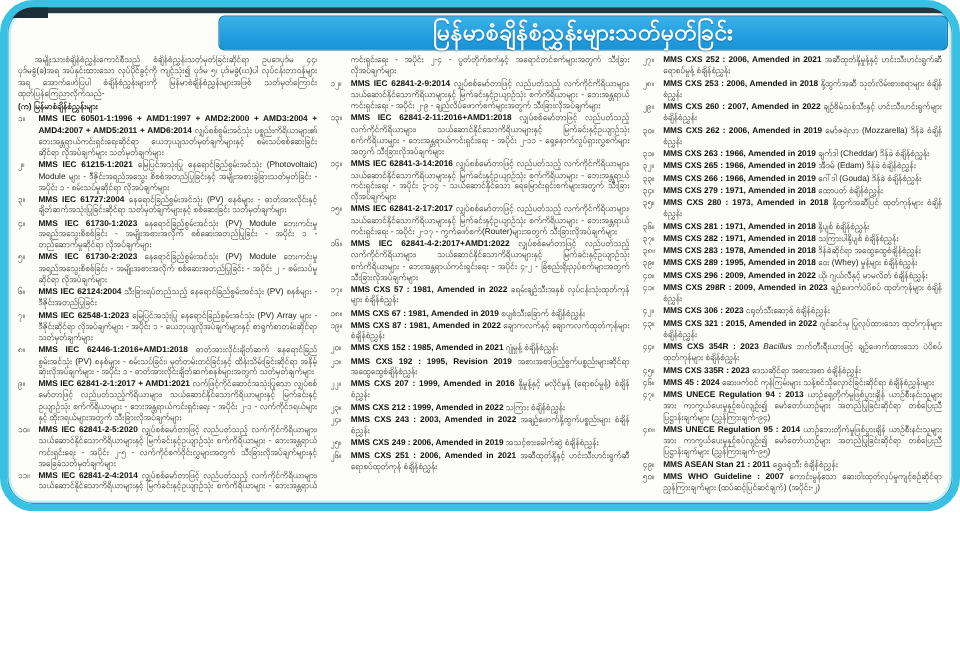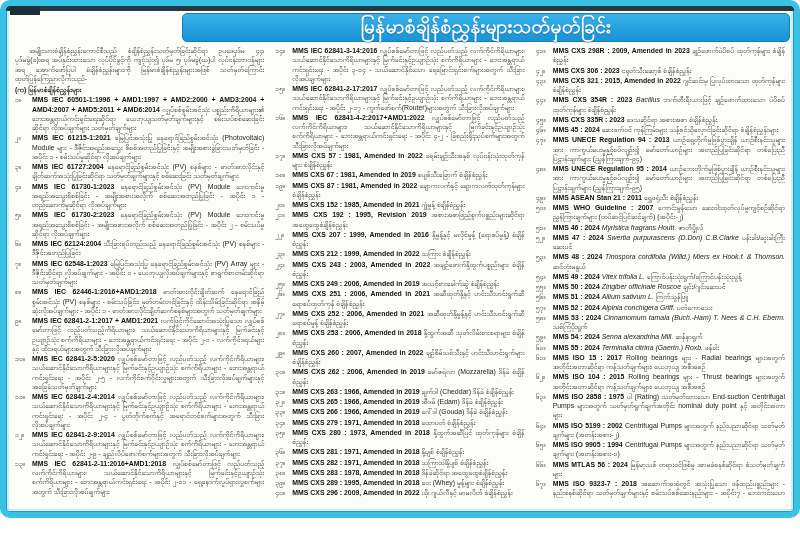--- a/index.html
+++ b/index.html
@@ -1,18 +1,18 @@
 <!DOCTYPE html>
 <html><head>
 <meta charset="utf-8">
 <style>
   html,body{margin:0;padding:0;background:#ffffff;font-family:"Liberation Sans",sans-serif;}
   .page{
-    position:relative;width:800px;height:518px;box-sizing:border-box;
-    border:6px solid #38c1e2;border-radius:10px;overflow:hidden;
+    position:relative;width:800px;height:426px;box-sizing:border-box;
+    border:6px solid #38c1e2;border-radius:28px;overflow:hidden;
     background:#fcfcf9;box-shadow:inset 0 0 0 1px #1b9fc6, inset 0 0 0 3px #c9ecf6;
   }
   .topbar{position:absolute;top:0;left:0;right:0;height:5px;background:#233a44;}
   .topbar-block{position:absolute;left:4px;top:0;width:30px;height:9px;background:#1c2f38;}
   .banner{
     position:absolute;top:7px;left:176px;right:4px;height:27px;
     background:linear-gradient(180deg,#3ab2e9 0%,#239edf 60%,#1b93d6 100%);
     border:1px solid #0f7fb6;border-radius:5px;
     display:flex;align-items:center;justify-content:center;
     color:#ffffff;font-weight:bold;font-size:19px;letter-spacing:.5px;

